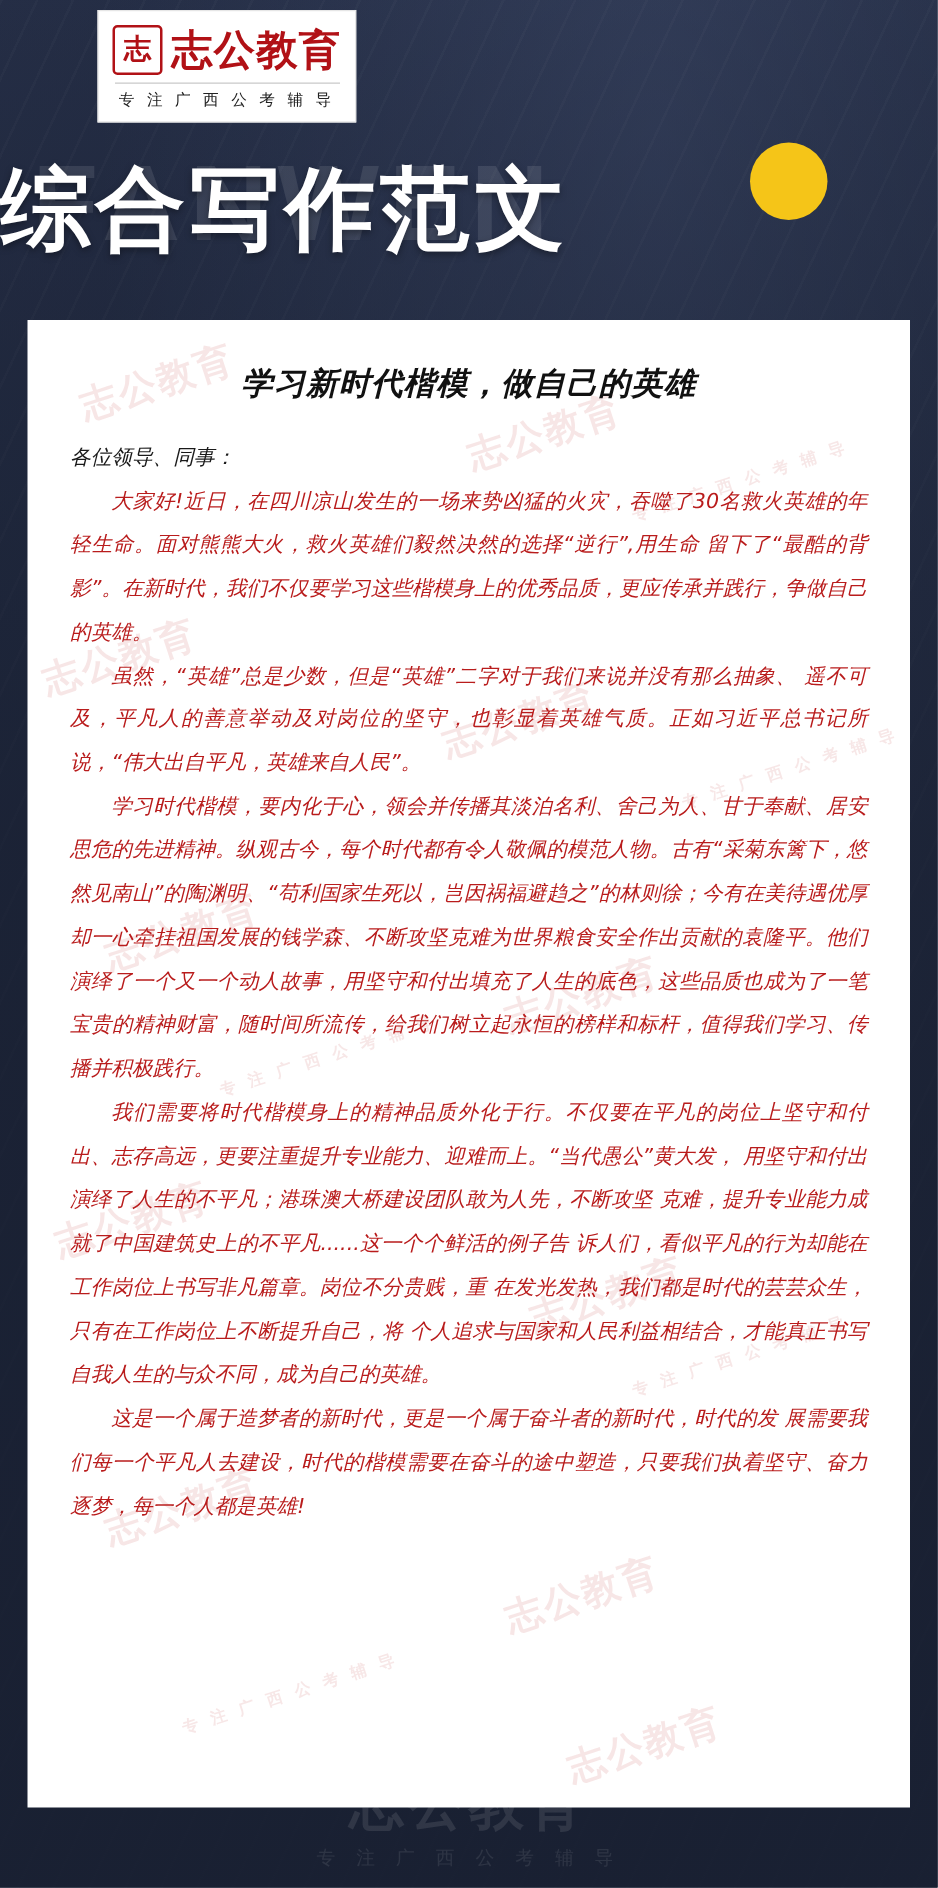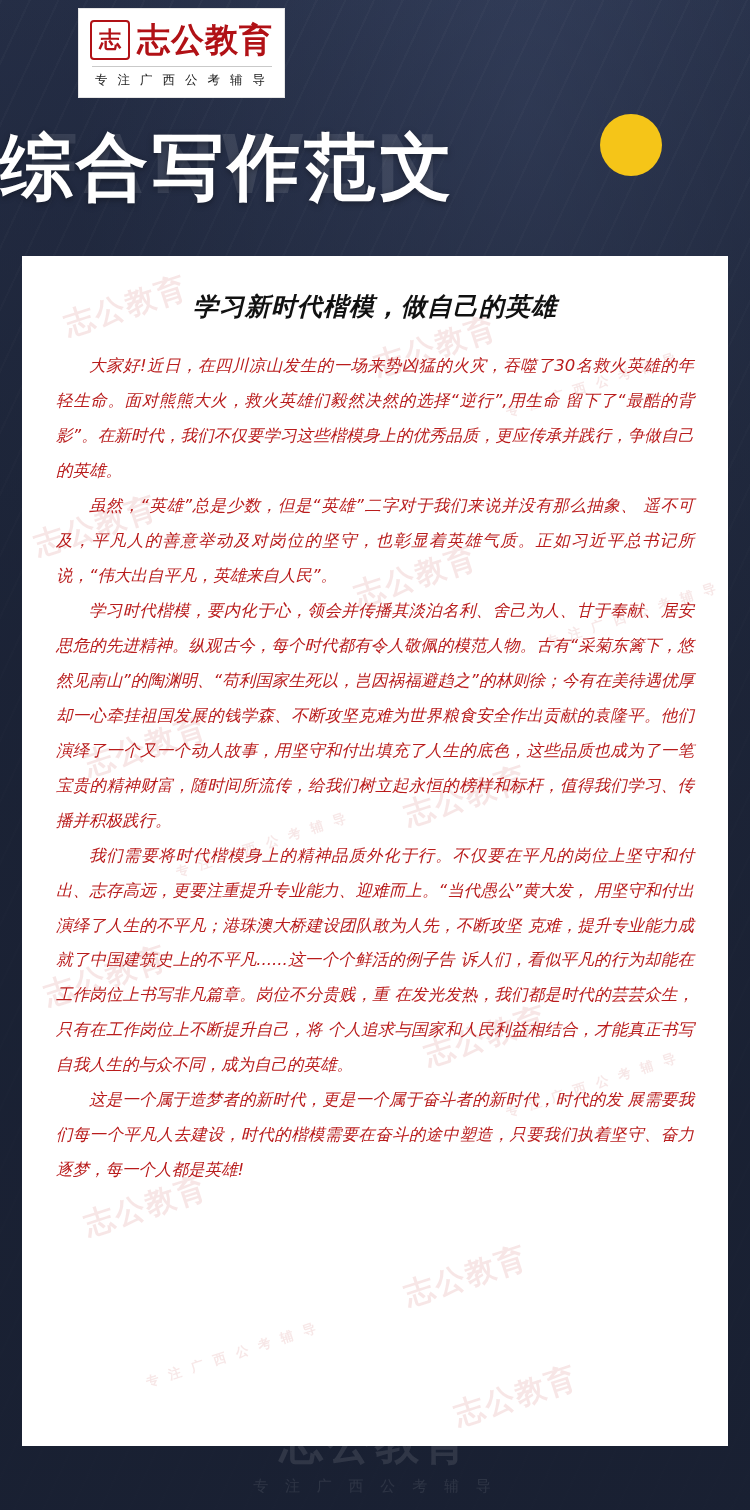--- a/index.html
+++ b/index.html
@@ -259,20 +259,21 @@
     <div class="wm" style="top:760px;left:400px;">志公教育</div>
     <div class="wm small" style="top:820px;left:480px;">专 注 广 西 公 考 辅 导</div>
     <div class="wm" style="top:930px;left:60px;">志公教育</div>
     <div class="wm" style="top:1000px;left:380px;">志公教育</div>
     <div class="wm small" style="top:1090px;left:120px;">专 注 广 西 公 考 辅 导</div>
     <div class="wm" style="top:1120px;left:430px;">志公教育</div>
   </div>
 
   <div class="card-inner">
     <div class="doc-title">学习新时代楷模，做自己的英雄</div>
+    <div class="salutation">各位领导、同事：</div>
     <p class="para">大家好!近日，在四川凉山发生的一场来势凶猛的火灾，吞噬了30名救火英雄的年轻生命。面对熊熊大火，救火英雄们毅然决然的选择“逆行”,用生命 留下了“最酷的背影”。在新时代，我们不仅要学习这些楷模身上的优秀品质，更应传承并践行，争做自己的英雄。</p>
     <p class="para">虽然，“英雄”总是少数，但是“英雄”二字对于我们来说并没有那么抽象、 遥不可及，平凡人的善意举动及对岗位的坚守，也彰显着英雄气质。正如习近平总书记所说，“伟大出自平凡，英雄来自人民”。</p>
     <p class="para">学习时代楷模，要内化于心，领会并传播其淡泊名利、舍己为人、甘于奉献、居安思危的先进精神。纵观古今，每个时代都有令人敬佩的模范人物。古有“采菊东篱下，悠然见南山”的陶渊明、“苟利国家生死以，岂因祸福避趋之”的林则徐；今有在美待遇优厚却一心牵挂祖国发展的钱学森、不断攻坚克难为世界粮食安全作出贡献的袁隆平。他们演绎了一个又一个动人故事，用坚守和付出填充了人生的底色，这些品质也成为了一笔宝贵的精神财富，随时间所流传，给我们树立起永恒的榜样和标杆，值得我们学习、传播并积极践行。</p>
     <p class="para">我们需要将时代楷模身上的精神品质外化于行。不仅要在平凡的岗位上坚守和付出、志存高远，更要注重提升专业能力、迎难而上。“当代愚公”黄大发， 用坚守和付出演绎了人生的不平凡；港珠澳大桥建设团队敢为人先，不断攻坚 克难，提升专业能力成就了中国建筑史上的不平凡......这一个个鲜活的例子告 诉人们，看似平凡的行为却能在工作岗位上书写非凡篇章。岗位不分贵贱，重 在发光发热，我们都是时代的芸芸众生，只有在工作岗位上不断提升自己，将 个人追求与国家和人民利益相结合，才能真正书写自我人生的与众不同，成为自己的英雄。</p>
     <p class="para">这是一个属于造梦者的新时代，更是一个属于奋斗者的新时代，时代的发 展需要我们每一个平凡人去建设，时代的楷模需要在奋斗的途中塑造，只要我们执着坚守、奋力逐梦，每一个人都是英雄!</p>
   </div>
 </div>
 
 <div class="footer-wm">
   <div class="f-main">志公教育</div>

